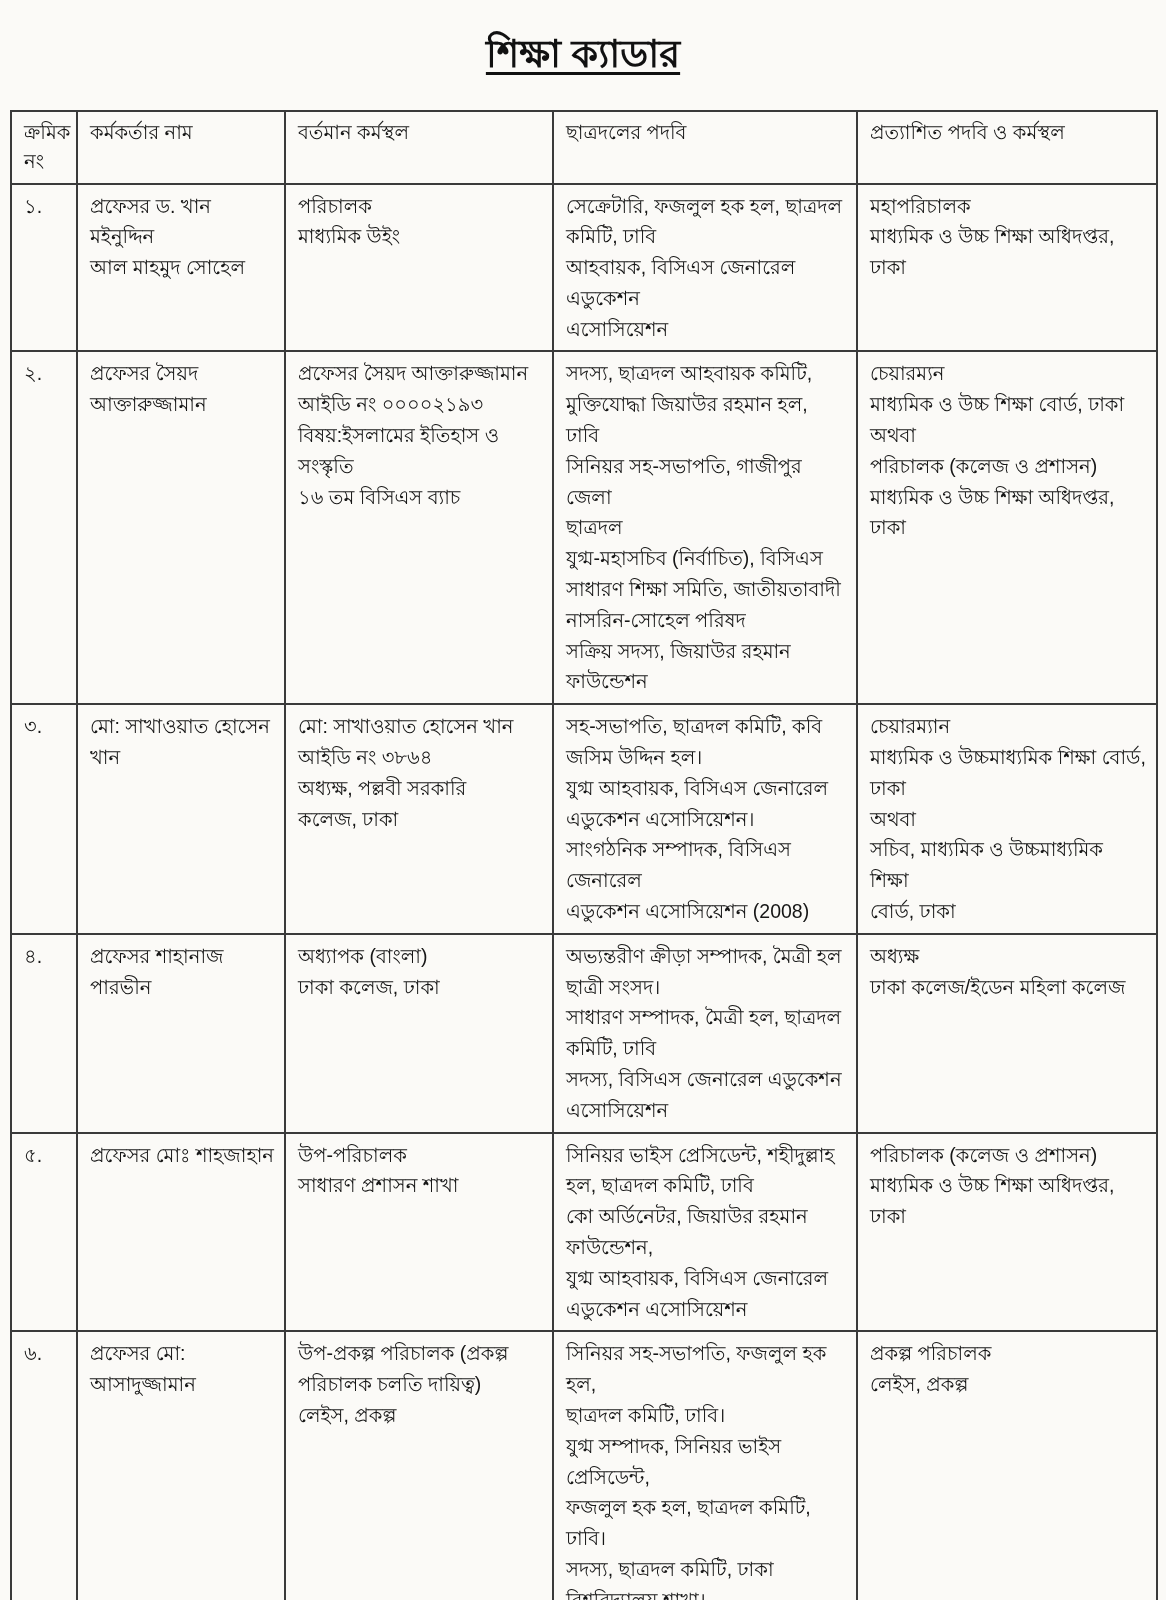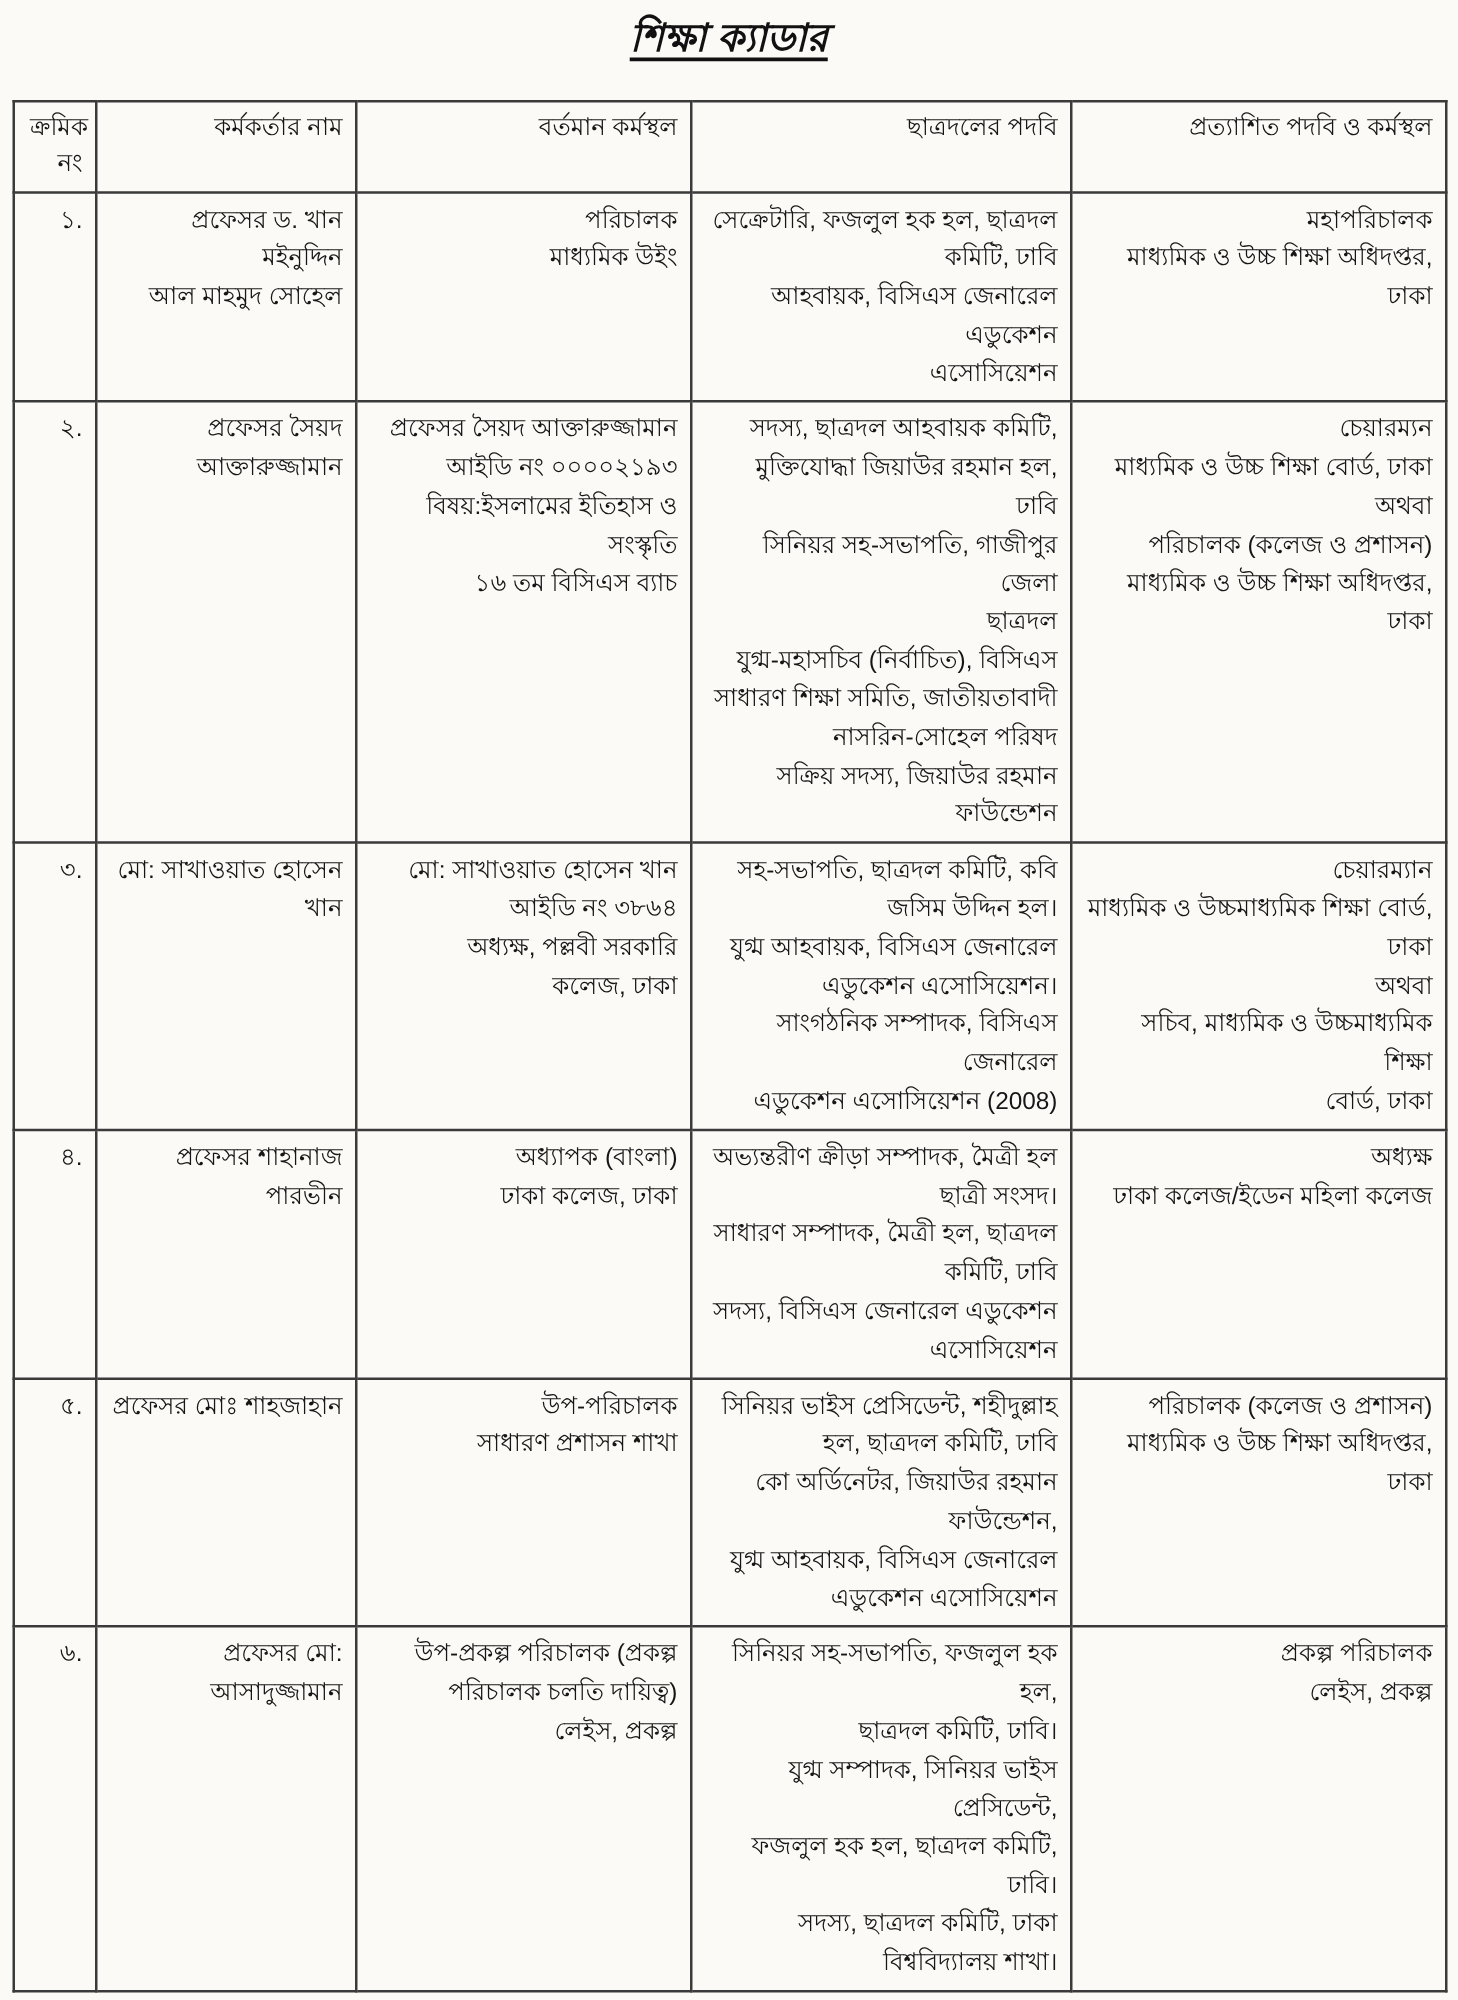--- a/index.html
+++ b/index.html
@@ -11,40 +11,39 @@
   }
   .page {
     position: relative;
     width: 1166px;
     height: 1600px;
     overflow: hidden;
     background: #fbfaf7;
   }
   .doc-title {
     text-align: center;
-    font-size: 31px;
+    font-size: 38px;
     font-weight: bold;
-    padding-top: 6px;
+    padding-top: 24px;
     margin-bottom: 22px;
     text-decoration: underline;
     text-underline-offset: 5px;
     color: #111;
-    font-style: italic;
   }
   table.cadre-table {
     border-collapse: collapse;
     table-layout: fixed;
     margin: 0 10px;
     width: 1146px;
   }
   table.cadre-table th,
   table.cadre-table td {
     border: 2px solid #3a3a3a;
     vertical-align: top;
-    text-align: right;
+    text-align: left;
     padding: 6px 10px 6px 12px;
     font-size: 19.5px;
     line-height: 1.58;
     white-space: pre-line;
     font-weight: normal;
     color: #161616;
     overflow: hidden;
   }
   table.cadre-table th {
     line-height: 1.5;

